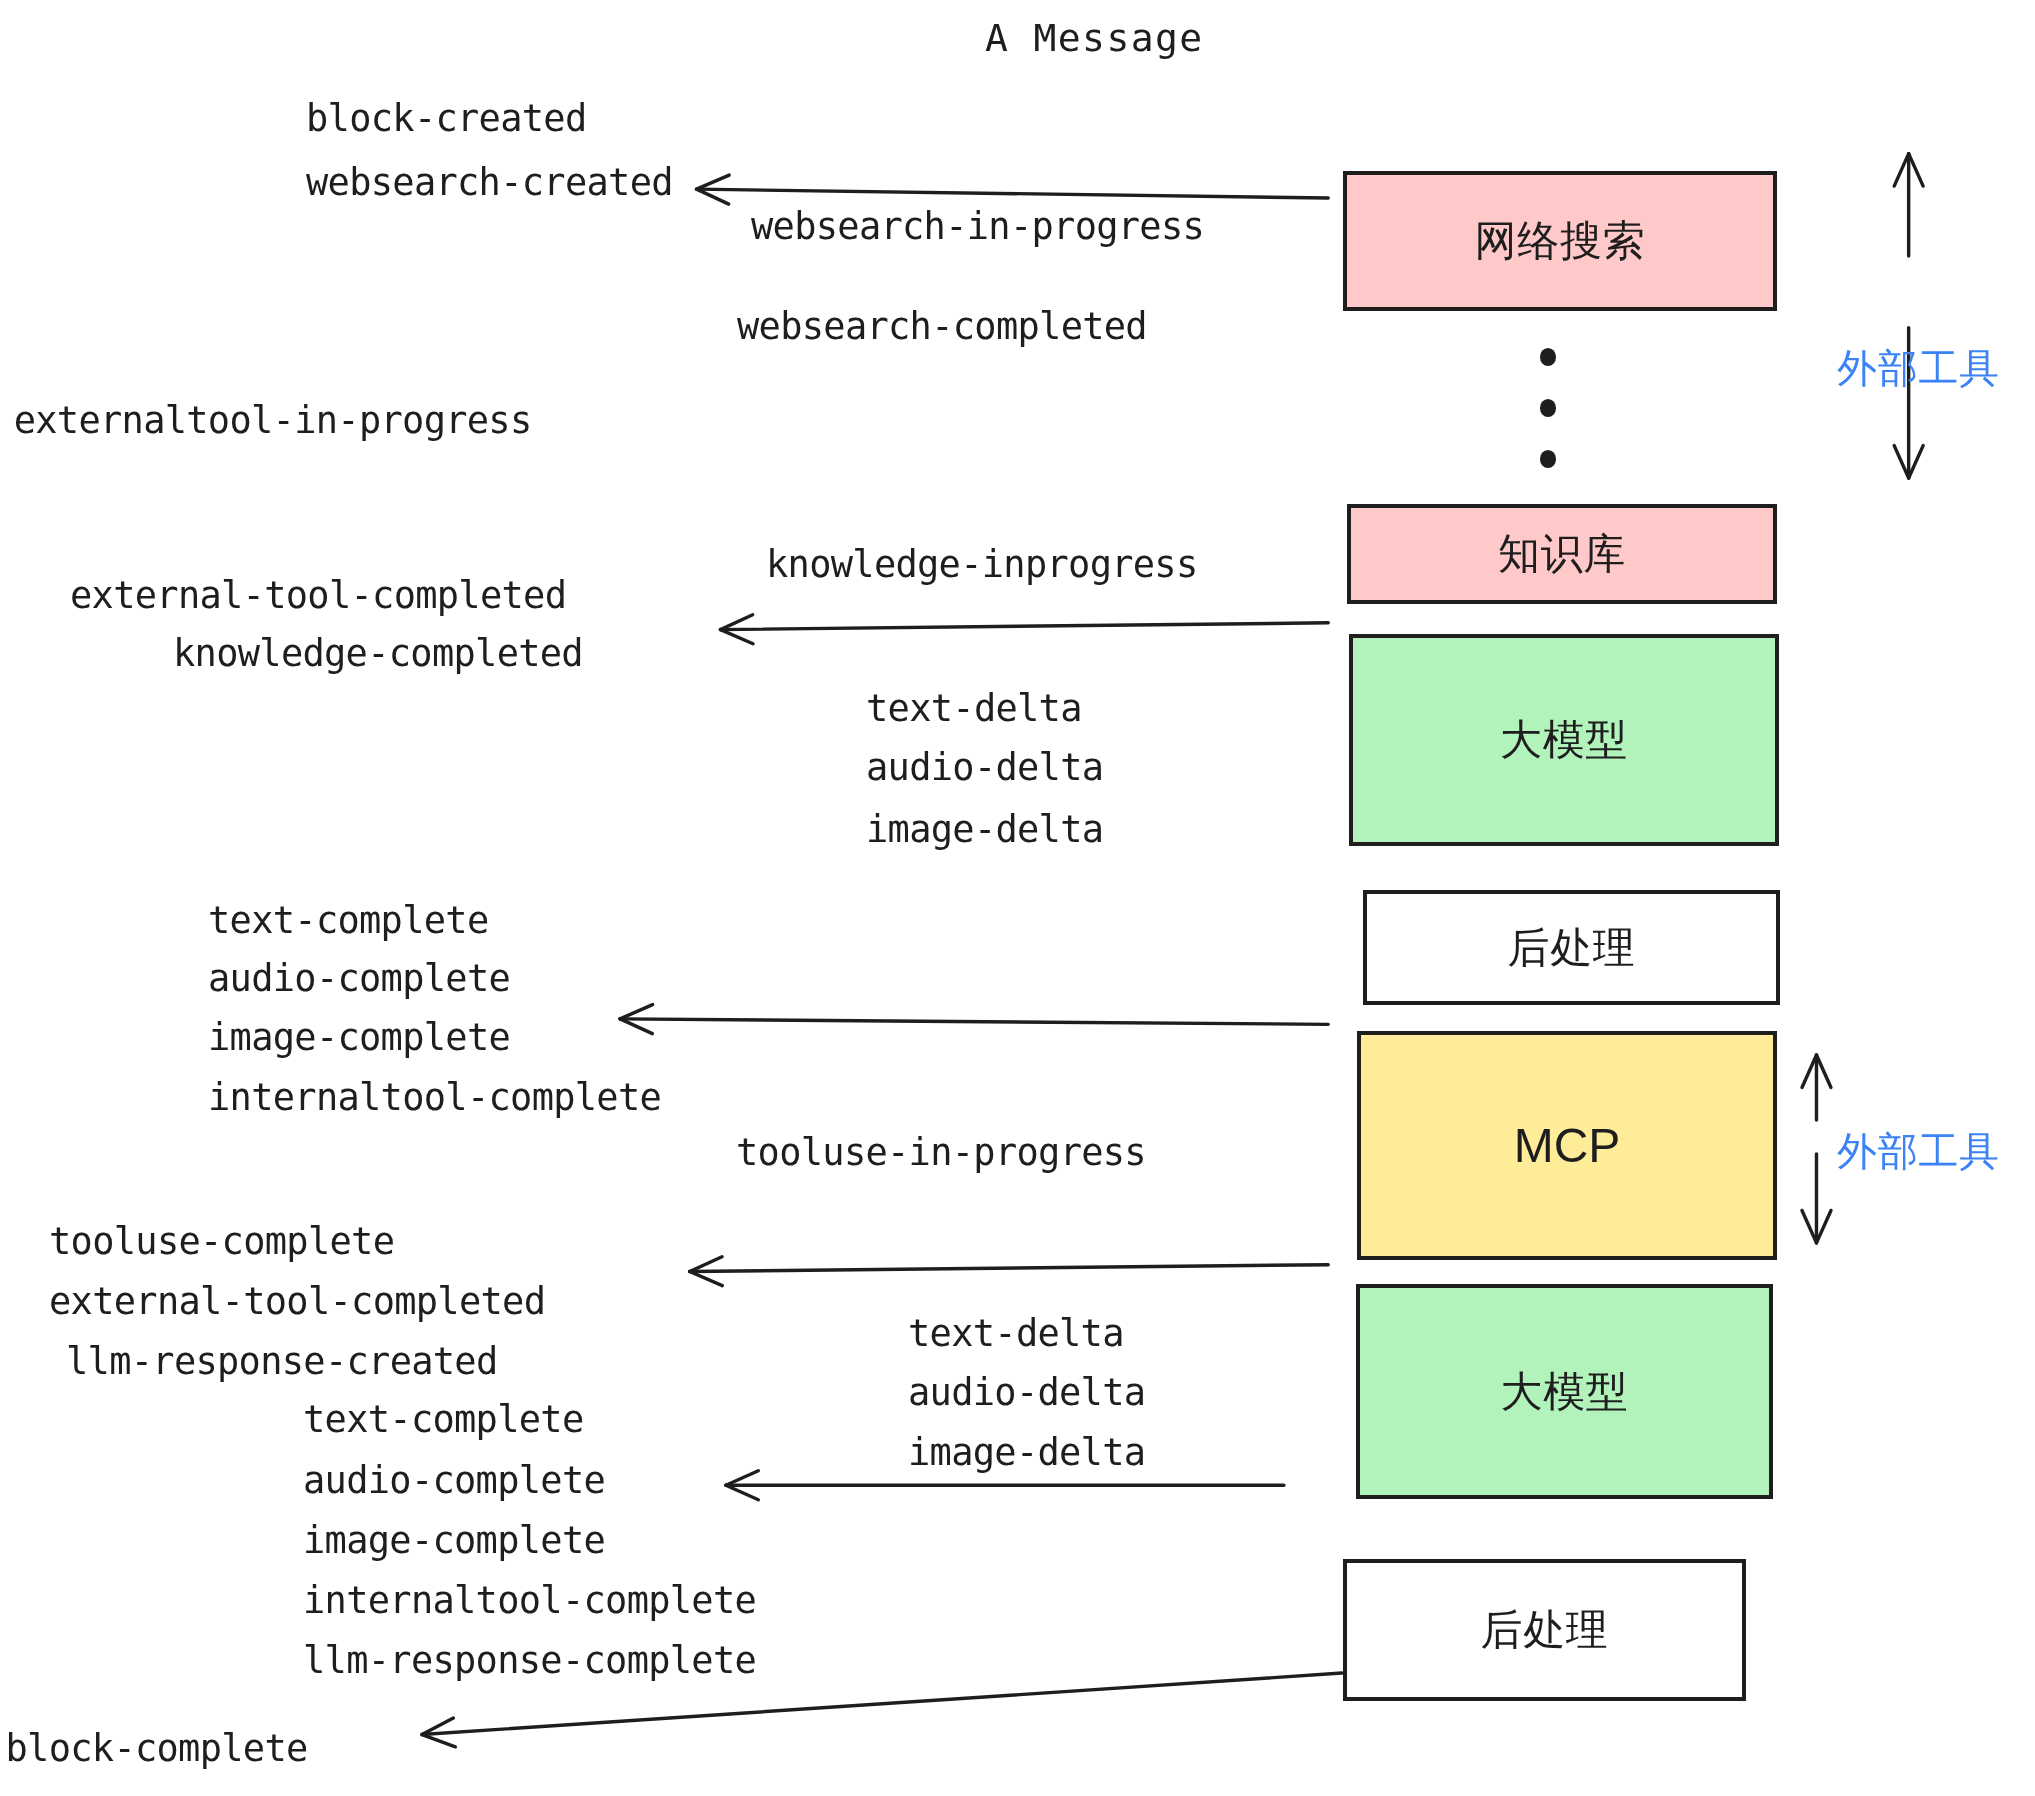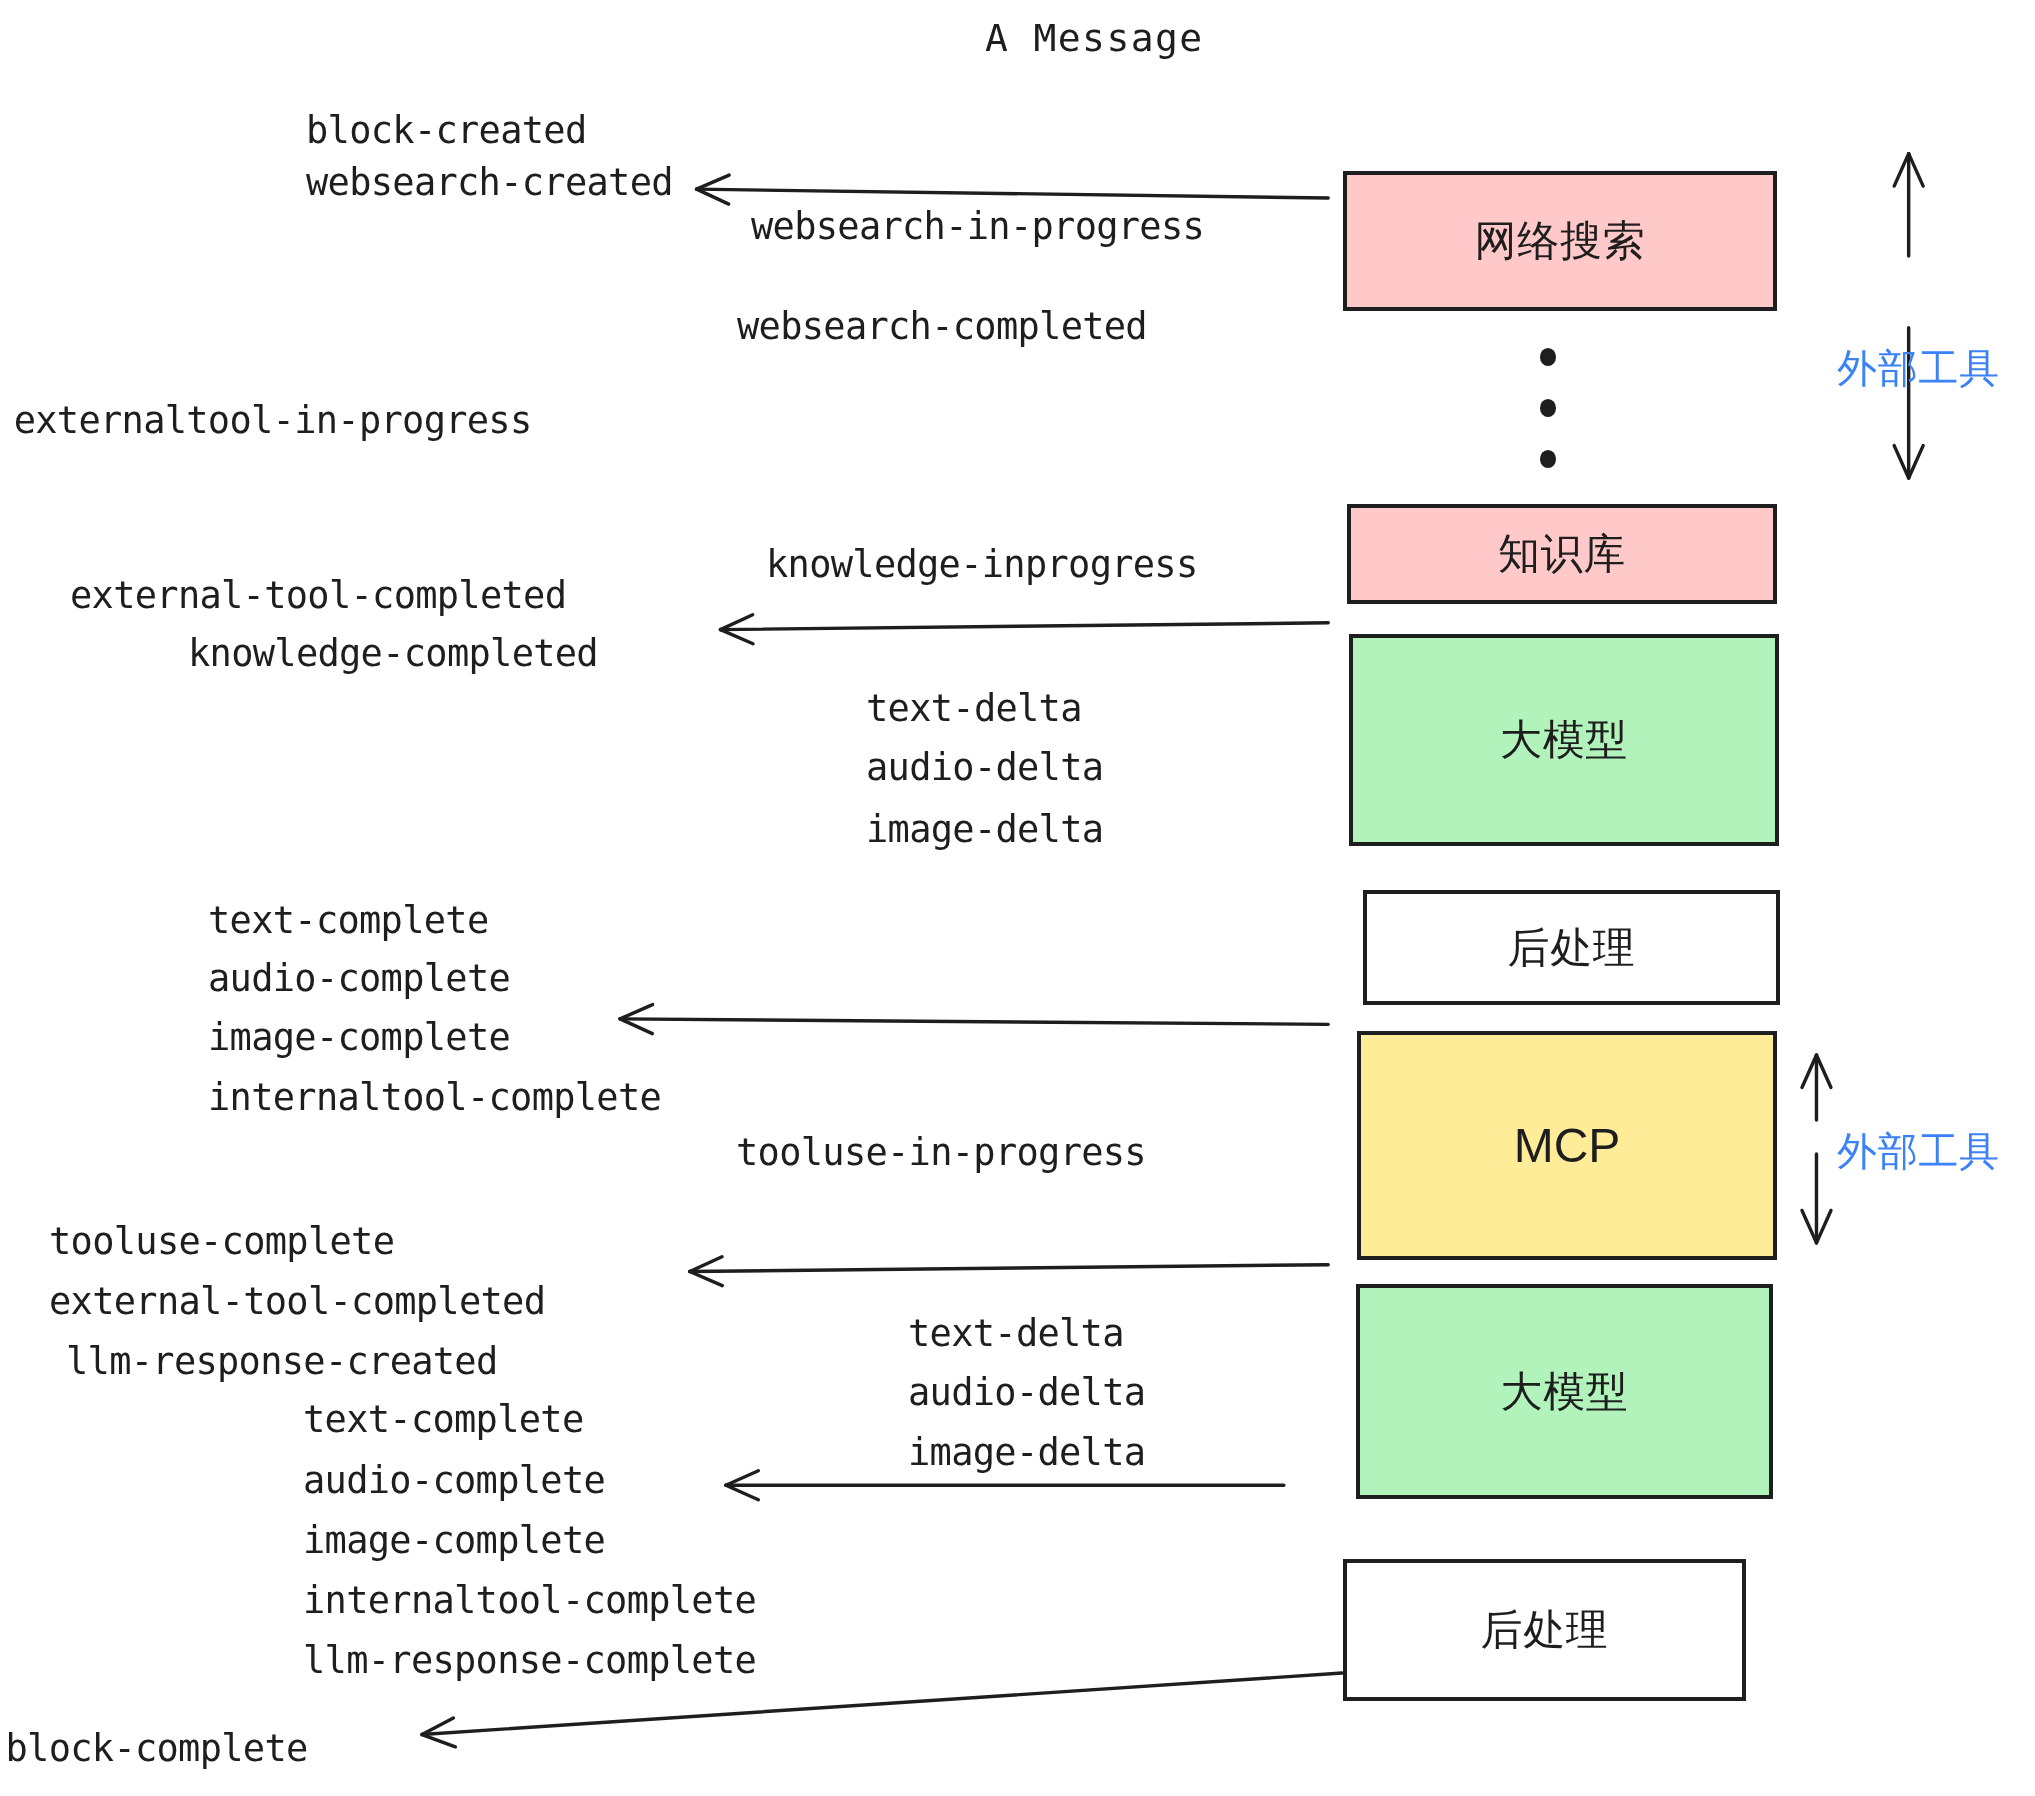--- a/index.html
+++ b/index.html
@@ -159,28 +159,28 @@
         <span class="node-label">MCP</span>
       </div>
       <div class="node" style="left: 1356px; top: 1284px; width: 417px; height: 215px; background: rgb(178, 242, 187); border-color: rgb(30, 30, 30);">
         <span class="node-label">大模型</span>
       </div>
       <div class="node" style="left: 1343px; top: 1559px; width: 403px; height: 142px; background: rgb(255, 255, 255); border-color: rgb(30, 30, 30);">
         <span class="node-label">后处理</span>
       </div>
     </div>
   <div id="events-layer">
-      <div class="evt" style="left: 306px; top: 112px;">block-created</div>
+      <div class="evt" style="left: 306px; top: 100px;">block-created</div>
       <div class="evt" style="left: 306px; top: 164px;">websearch-created</div>
       <div class="evt" style="left: 751px; top: 208px;">websearch-in-progress</div>
       <div class="evt" style="left: 737px; top: 295px; margin-top: 13px;">websearch-completed</div>
       <div class="evt" style="left: 13.7px; top: 402px;">externaltool-in-progress</div>
       <div class="evt" style="left: 766px; top: 546px;">knowledge-inprogress</div>
       <div class="evt" style="left: 70px; top: 577px;">external-tool-completed</div>
-      <div class="evt" style="left: 188px; top: 635px; text-align: center;">knowledge-completed</div>
+      <div class="evt" style="left: 173px; top: 635px; text-align: center;">knowledge-completed</div>
       <div class="evt" style="left: 866px; top: 690px;">text-delta</div>
       <div class="evt" style="left: 866px; top: 749px;">audio-delta</div>
       <div class="evt" style="left: 866px; top: 811px;">image-delta</div>
       <div class="evt" style="left: 208px; top: 902px;">text-complete</div>
       <div class="evt" style="left: 208px; top: 960px;">audio-complete</div>
       <div class="evt" style="left: 208px; top: 1019px;">image-complete</div>
       <div class="evt" style="left: 208px; top: 1079px;">internaltool-complete</div>
       <div class="evt" style="left: 736px; top: 1134px;">tooluse-in-progress</div>
       <div class="evt" style="left: 49px; top: 1223px;">tooluse-complete</div>
       <div class="evt" style="left: 49px; top: 1283px;">external-tool-completed</div>

